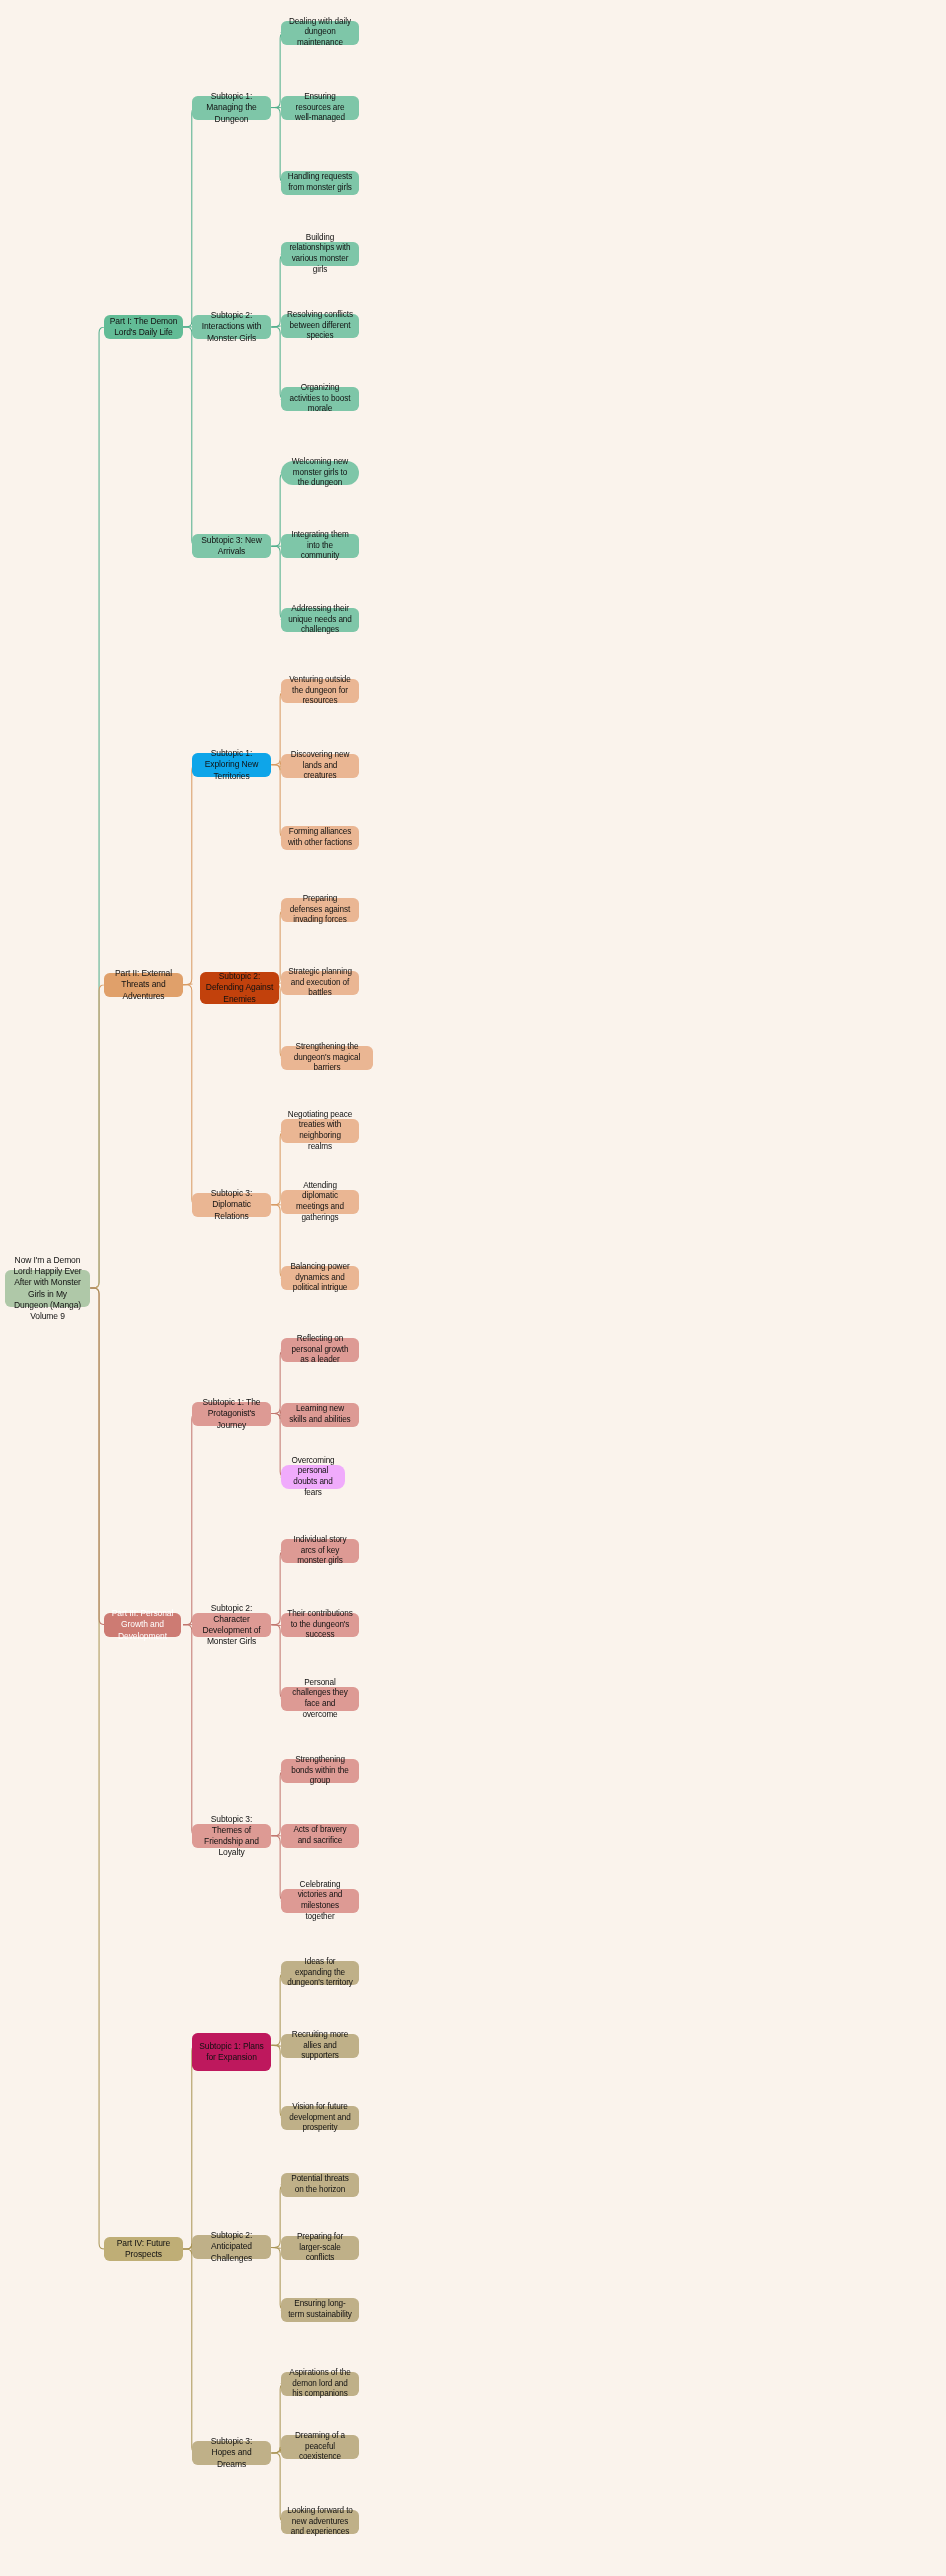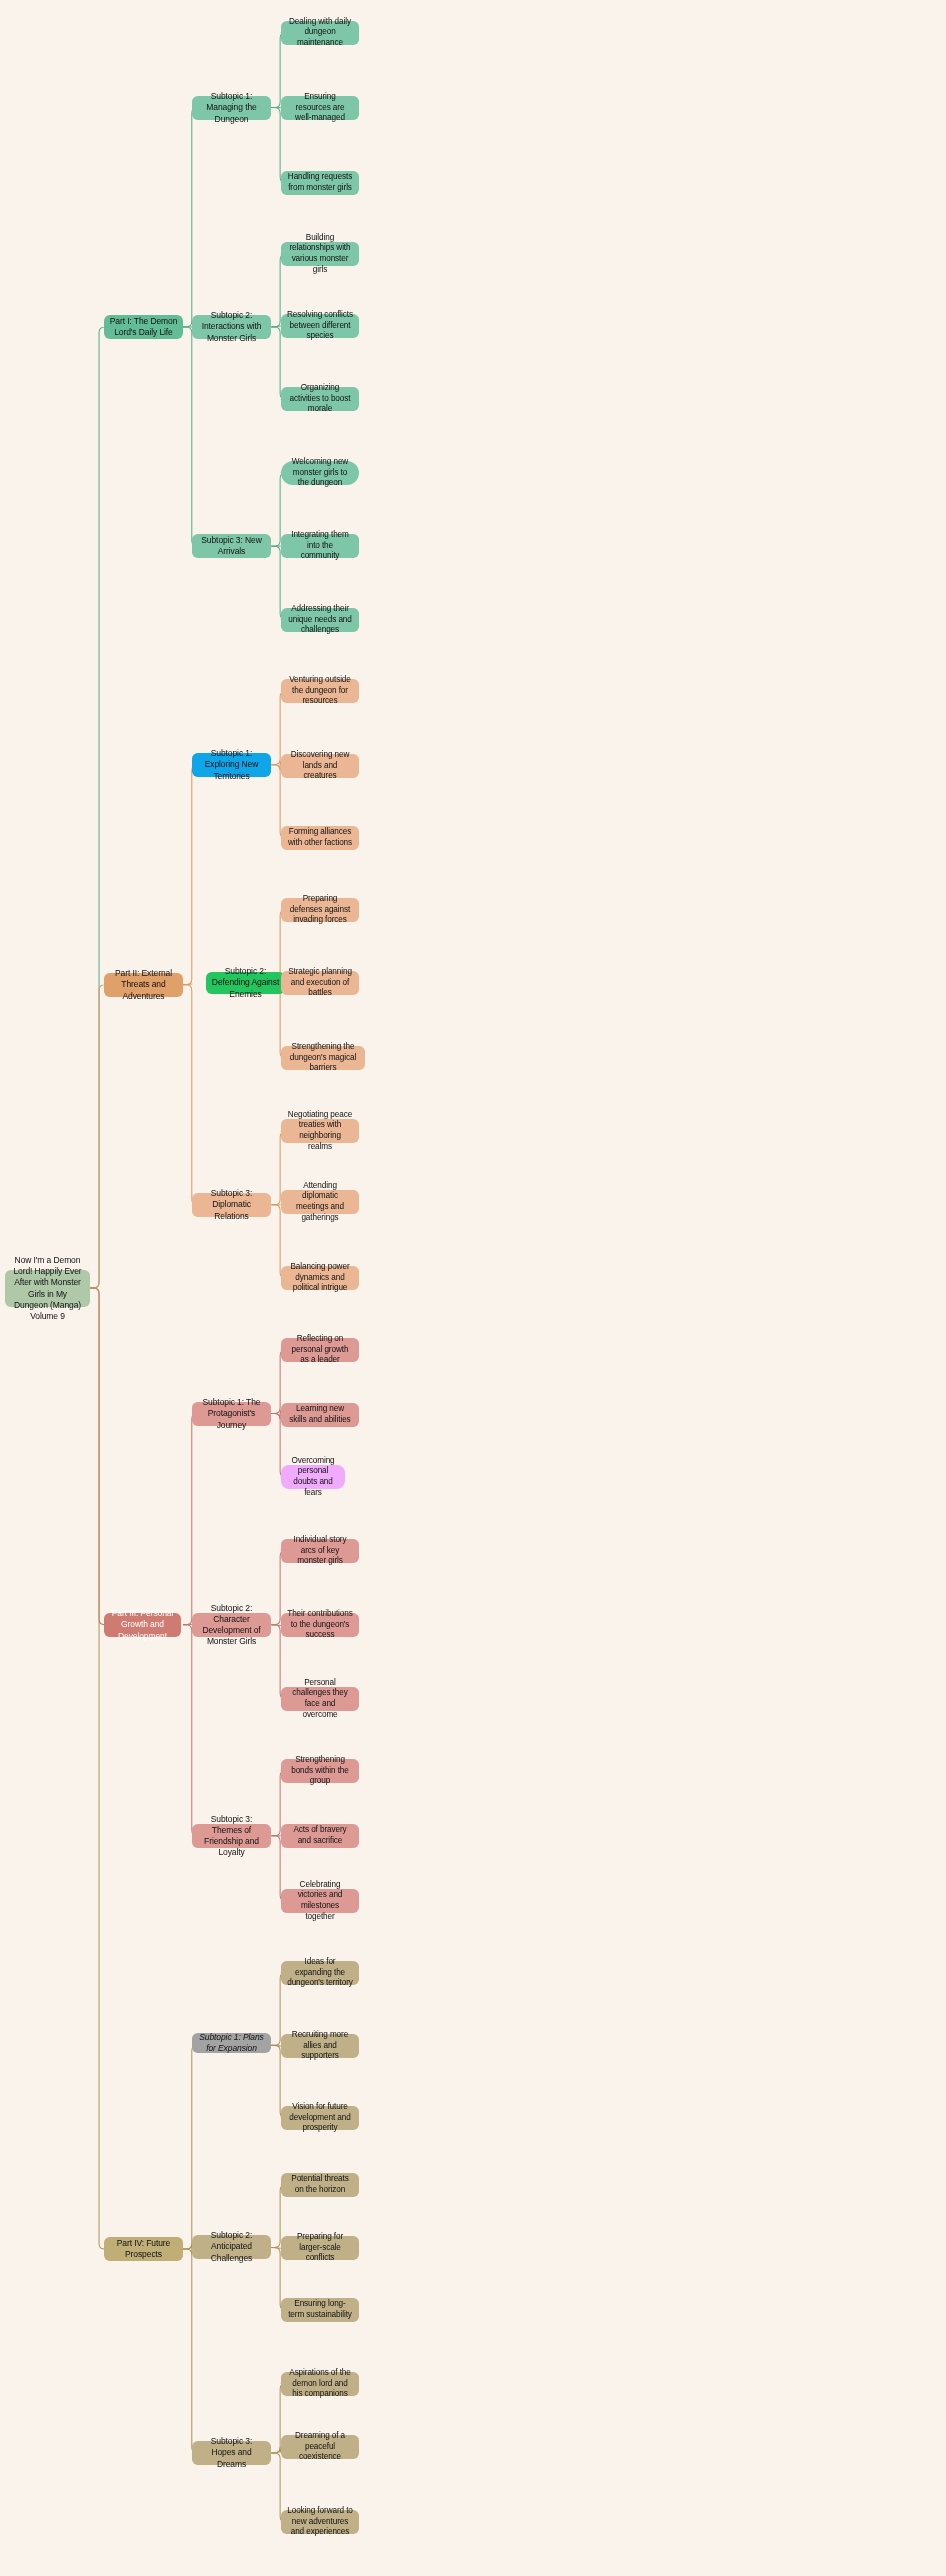--- a/index.html
+++ b/index.html
@@ -162,30 +162,30 @@
     </div>
     <div class="node leaf" style="left: 281px; width: 78px; height: 24px; top: 679px; background: rgb(234, 182, 147);">
       <span>Venturing outside the dungeon for resources</span>
     </div>
     <div class="node leaf" style="left: 281px; width: 78px; height: 24px; top: 754px; background: rgb(234, 182, 147);">
       <span>Discovering new lands and creatures</span>
     </div>
     <div class="node leaf" style="left: 281px; width: 78px; height: 24px; top: 826px; background: rgb(234, 182, 147);">
       <span>Forming alliances with other factions</span>
     </div>
-    <div class="node sub" style="left: 206px; width: 79px; height: 22px; top: 972px; background: #22c55e;">
+    <div class="node sub" style="left: 200px; width: 79px; height: 32px; top: 972px; background: #c2410c;">
       <span>Subtopic 2: Defending Against Enemies</span>
     </div>
     <div class="node leaf" style="left: 281px; width: 78px; height: 24px; top: 898px; background: rgb(234, 182, 147);">
       <span>Preparing defenses against invading forces</span>
     </div>
     <div class="node leaf" style="left: 281px; width: 78px; height: 24px; top: 971px; background: rgb(234, 182, 147);">
       <span>Strategic planning and execution of battles</span>
     </div>
-    <div class="node leaf" style="left: 281px; width: 84px; height: 24px; top: 1046px; background: rgb(234, 182, 147);">
+    <div class="node leaf" style="left: 281px; width: 92px; height: 24px; top: 1046px; background: rgb(234, 182, 147);">
       <span>Strengthening the dungeon's magical barriers</span>
     </div>
     <div class="node sub" style="left: 192px; width: 79px; height: 24px; top: 1193px; background: rgb(234, 182, 147);">
       <span>Subtopic 3: Diplomatic Relations</span>
     </div>
     <div class="node leaf" style="left: 281px; width: 78px; height: 24px; top: 1119px; background: rgb(234, 182, 147);">
       <span>Negotiating peace treaties with neighboring realms</span>
     </div>
     <div class="node leaf" style="left: 281px; width: 78px; height: 24px; top: 1190px; background: rgb(234, 182, 147);">
       <span>Attending diplomatic meetings and gatherings</span>
@@ -228,21 +228,21 @@
     </div>
     <div class="node leaf" style="left: 281px; width: 78px; height: 24px; top: 1824px; background: rgb(221, 154, 148);">
       <span>Acts of bravery and sacrifice</span>
     </div>
     <div class="node leaf" style="left: 281px; width: 78px; height: 24px; top: 1889px; background: rgb(221, 154, 148);">
       <span>Celebrating victories and milestones together</span>
     </div>
     <div class="node part" style="left: 104px; width: 79px; height: 24px; top: 2237px; background: rgb(191, 174, 118);">
       <span>Part IV: Future Prospects</span>
     </div>
-    <div class="node sub" style="left: 192px; width: 79px; height: 20px; top: 2033px; background: #a3a3a3; font-style: italic;">
+    <div class="node sub" style="left: 192px; width: 79px; height: 38px; top: 2033px; background: #be185d;">
       <span>Subtopic 1: Plans for Expansion</span>
     </div>
     <div class="node leaf" style="left: 281px; width: 78px; height: 24px; top: 1961px; background: rgb(191, 176, 136);">
       <span>Ideas for expanding the dungeon's territory</span>
     </div>
     <div class="node leaf" style="left: 281px; width: 78px; height: 24px; top: 2034px; background: rgb(191, 176, 136);">
       <span>Recruiting more allies and supporters</span>
     </div>
     <div class="node leaf" style="left: 281px; width: 78px; height: 24px; top: 2106px; background: rgb(191, 176, 136);">
       <span>Vision for future development and prosperity</span>

